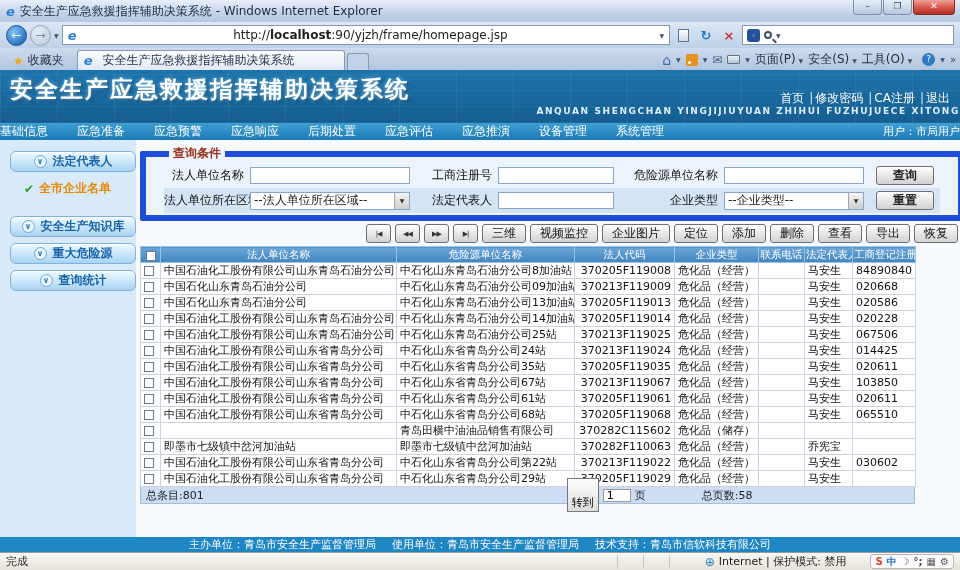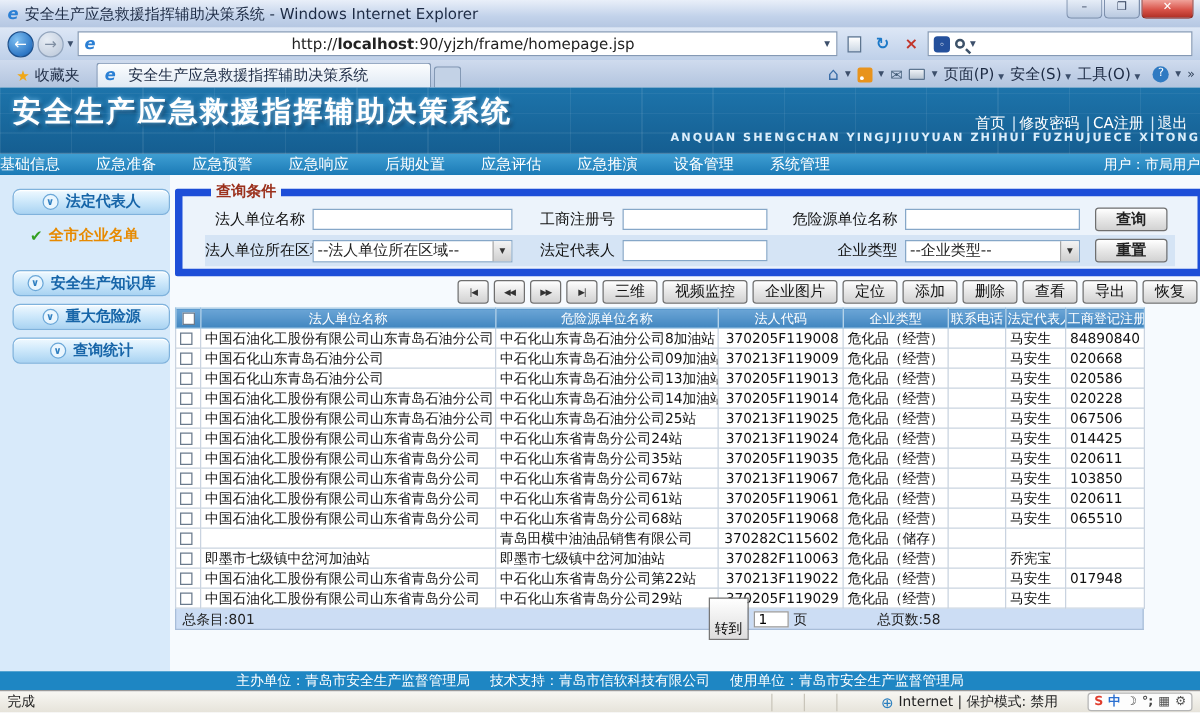--- a/index.html
+++ b/index.html
@@ -408,21 +408,21 @@
               <td class="w7"></td>
             </tr>
             <tr>
               <td class="w0"><span class="cb"></span></td>
               <td class="w1">中国石油化工股份有限公司山东省青岛分公司</td>
               <td class="w2">中石化山东省青岛分公司第22站</td>
               <td class="w3">370213F119022</td>
               <td class="w4">危化品（经营）</td>
               <td class="w5"></td>
               <td class="w6">马安生</td>
-              <td class="w7">017948</td>
+              <td class="w7">030602</td>
             </tr>
             <tr>
               <td class="w0"><span class="cb"></span></td>
               <td class="w1">中国石油化工股份有限公司山东省青岛分公司</td>
               <td class="w2">中石化山东省青岛分公司29站</td>
               <td class="w3">370205F119029</td>
               <td class="w4">危化品（经营）</td>
               <td class="w5"></td>
               <td class="w6">马安生</td>
               <td class="w7"></td>
@@ -438,22 +438,22 @@
           <span>页</span>
         </span>
         <span class="pg-pages">总页数:58</span>
       </div>
 
     </div>
   </div>
 
   <div class="sitefooter">
     <span>主办单位：青岛市安全生产监督管理局</span>
+    <span>使用单位：青岛市安全生产监督管理局</span>
     <span>技术支持：青岛市信软科技有限公司</span>
-    <span>使用单位：青岛市安全生产监督管理局</span>
   </div>
 
   <div class="statusbar">
     <span>完成</span>
     <span style="flex:1"></span>
     <span class="sb-seg"></span>
     <span class="sb-seg"></span>
     <span class="sb-seg"></span>
     <span class="sb-zone">
       <span class="globe">⊕</span>

